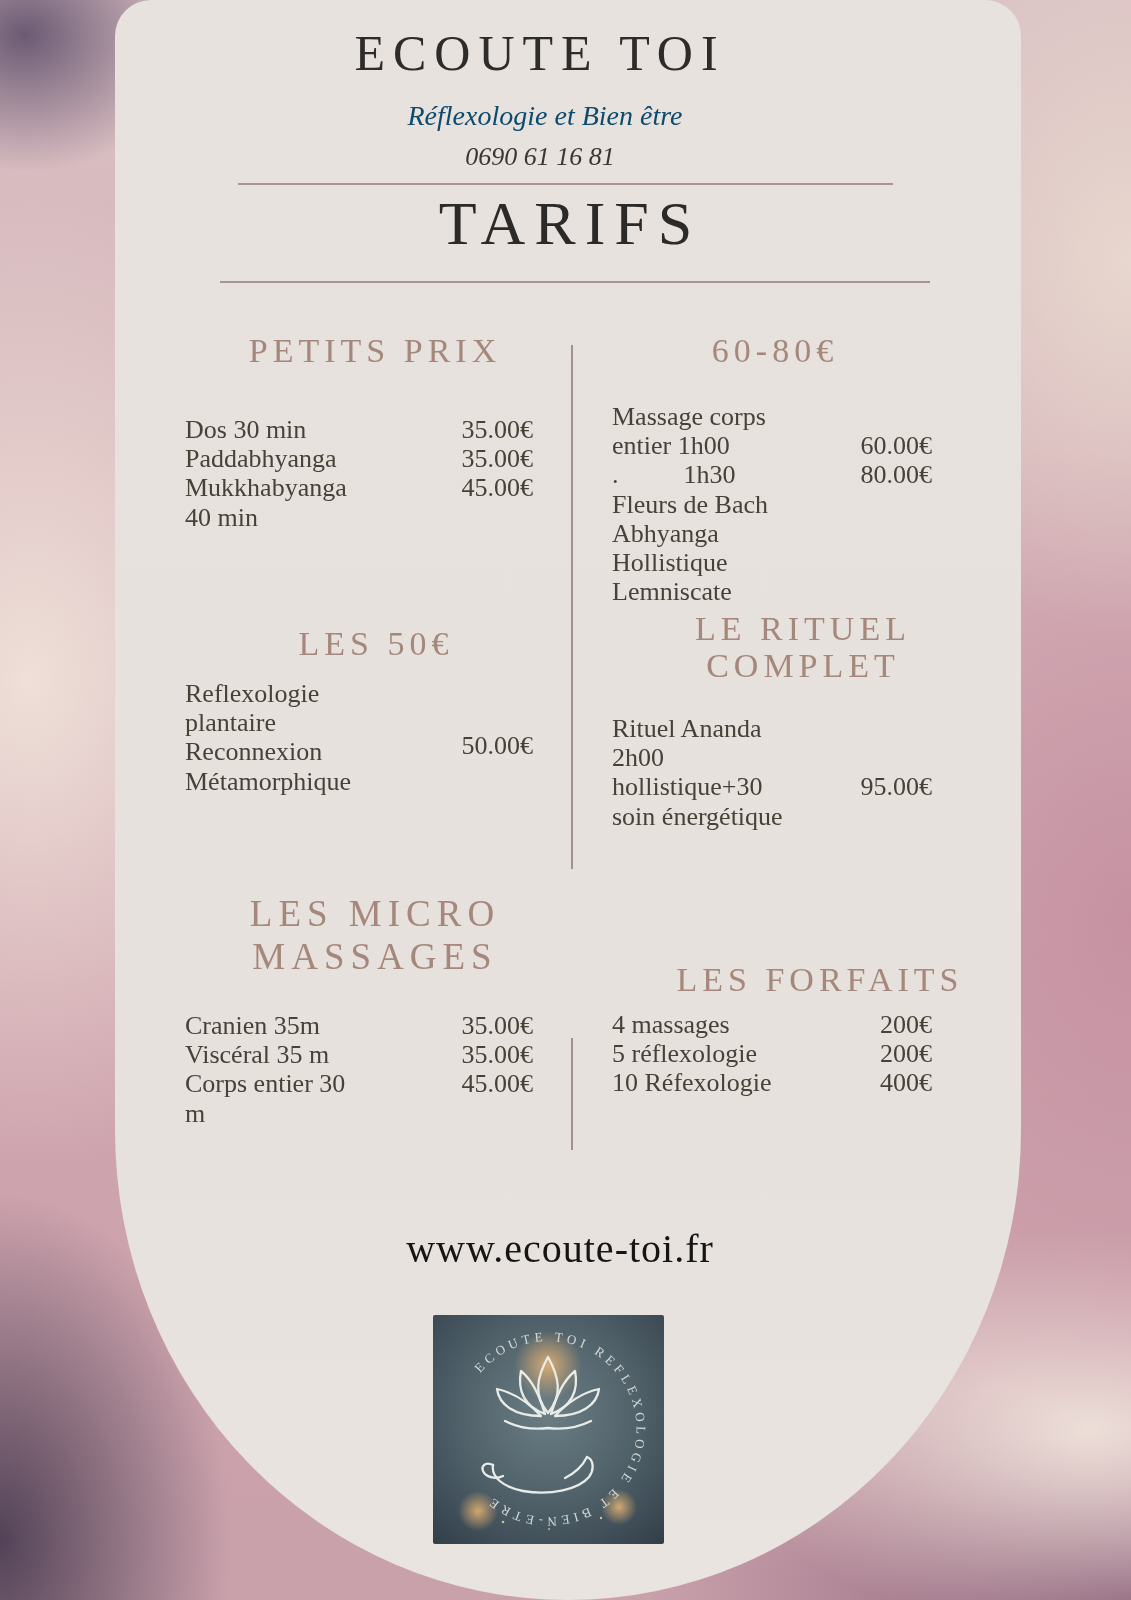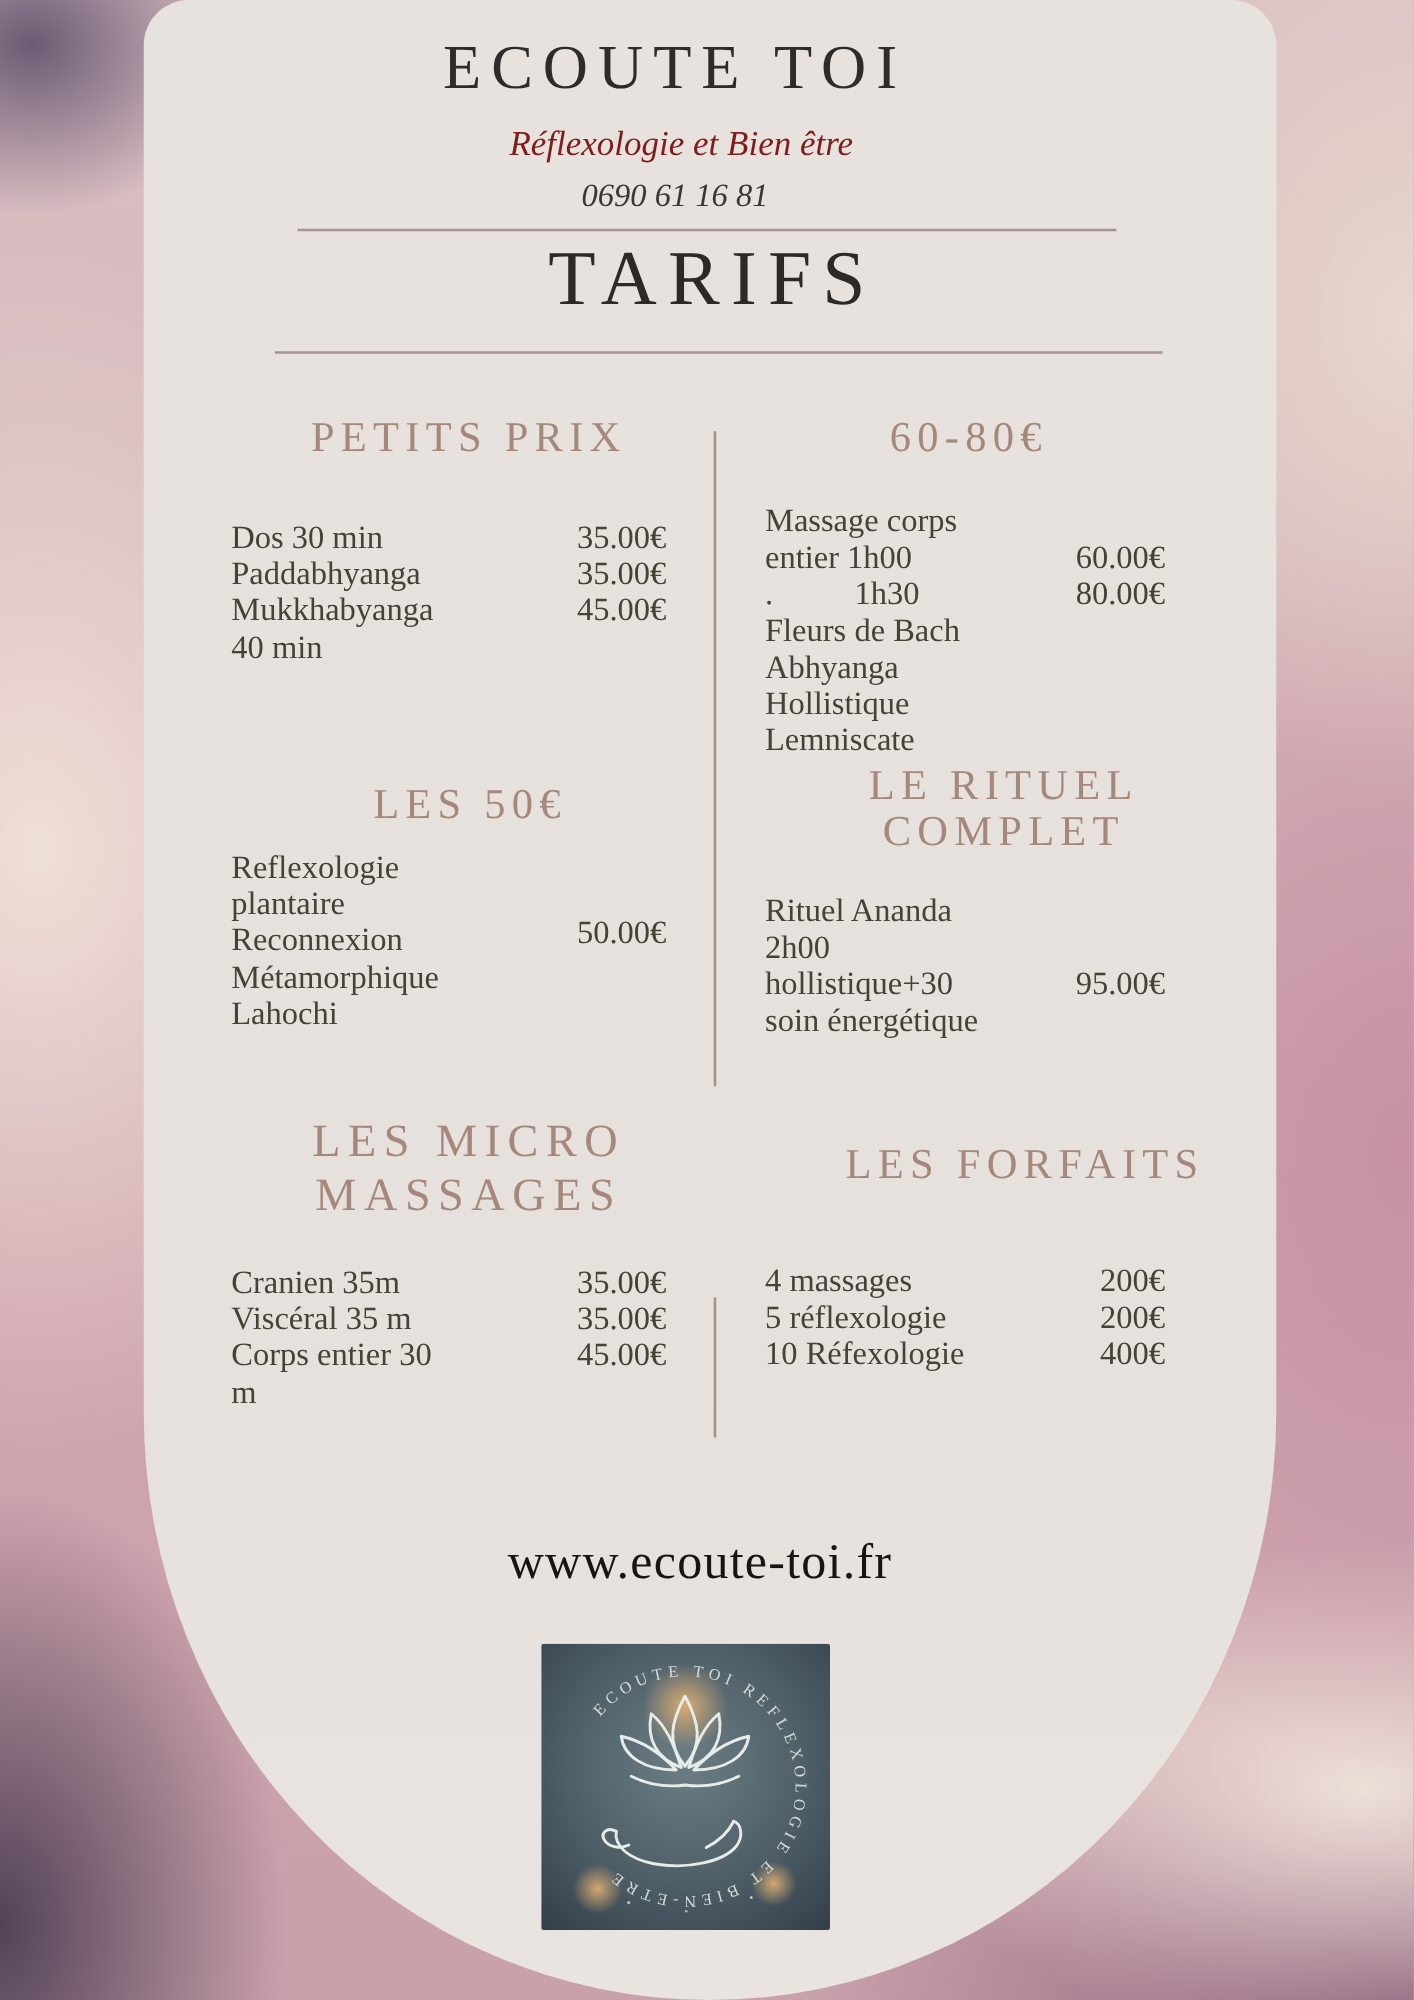--- a/index.html
+++ b/index.html
@@ -21,21 +21,21 @@
       linear-gradient(180deg,#d9c0c3 0%,#d5b3b9 30%,#cfa4ae 62%,#c9a1ab 100%);
   }
   .panel{
     position:absolute;left:115px;top:0;width:906px;height:1600px;
     background:linear-gradient(180deg,#e7e2dd 0%,#e6e1dc 70%,#e9e4df 100%);
     border-radius:36px 36px 453px 453px / 36px 36px 470px 470px;
   }
   .abs{position:absolute;}
   .ctr{text-align:center;}
   .brand{font-size:50px;line-height:58px;letter-spacing:8px;color:#2e2c2a;font-weight:400;}
-  .subtitle{font-size:28px;line-height:36px;font-style:italic;color:#7f1d1d;text-align:center;}
+  .subtitle{font-size:28px;line-height:36px;font-style:italic;color:#0c4a6e;text-align:center;}
   .phone{font-size:26px;line-height:34px;font-style:italic;color:#3a3733;}
   .pagetitle{font-size:62px;line-height:66px;letter-spacing:9px;color:#2b2a28;font-weight:400;}
   .hline{position:absolute;height:0;border-top:2px solid rgba(158,132,135,.85);}
   .vline{position:absolute;width:0;border-left:2px solid rgba(148,125,120,.8);}
   .shead{position:absolute;text-align:center;color:#a5887b;font-weight:400;
          font-size:34px;letter-spacing:5px;line-height:40px;}
   .shead.big{font-size:37px;letter-spacing:6px;line-height:43px;}
   .items{position:absolute;font-size:26px;line-height:29.2px;color:#474238;}
   .row{display:flex;justify-content:space-between;}
   .nm,.pr{white-space:pre;}
@@ -110,21 +110,20 @@
     <span class="pr"></span>
   </div>
 </div>
 
 <div class="shead" style="left:201px;top:624px;width:350px;">LES 50€</div>
 <div class="items" style="left:185px;top:679px;width:348px;">
   <div>Reflexologie</div>
   <div>plantaire</div>
   <div>Reconnexion</div>
   <div>Métamorphique</div>
-  <div>Lahochi</div>
   <span class="abspr" style="top:52px;">50.00€</span>
 </div>
 
 <div class="shead" style="left:628px;top:610px;width:350px;line-height:37px;">
   <div>LE RITUEL</div>
   <div>COMPLET</div>
 </div>
 <div class="items" style="left:612px;top:714px;width:320px;">
   <div>Rituel Ananda</div>
   <div>2h00</div>
@@ -149,21 +148,21 @@
   <div class="row">
     <span class="nm">Corps entier 30</span>
     <span class="pr">45.00€</span>
   </div>
   <div class="row">
     <span class="nm">m</span>
     <span class="pr"></span>
   </div>
 </div>
 
-<div class="shead" style="left:645px;top:912px;width:350px;">LES FORFAITS</div>
+<div class="shead" style="left:645px;top:960px;width:350px;">LES FORFAITS</div>
 <div class="items" style="left:612px;top:1010px;width:320px;">
   <div class="row">
     <span class="nm">4 massages</span>
     <span class="pr">200€</span>
   </div>
   <div class="row">
     <span class="nm">5 réflexologie</span>
     <span class="pr">200€</span>
   </div>
   <div class="row">

